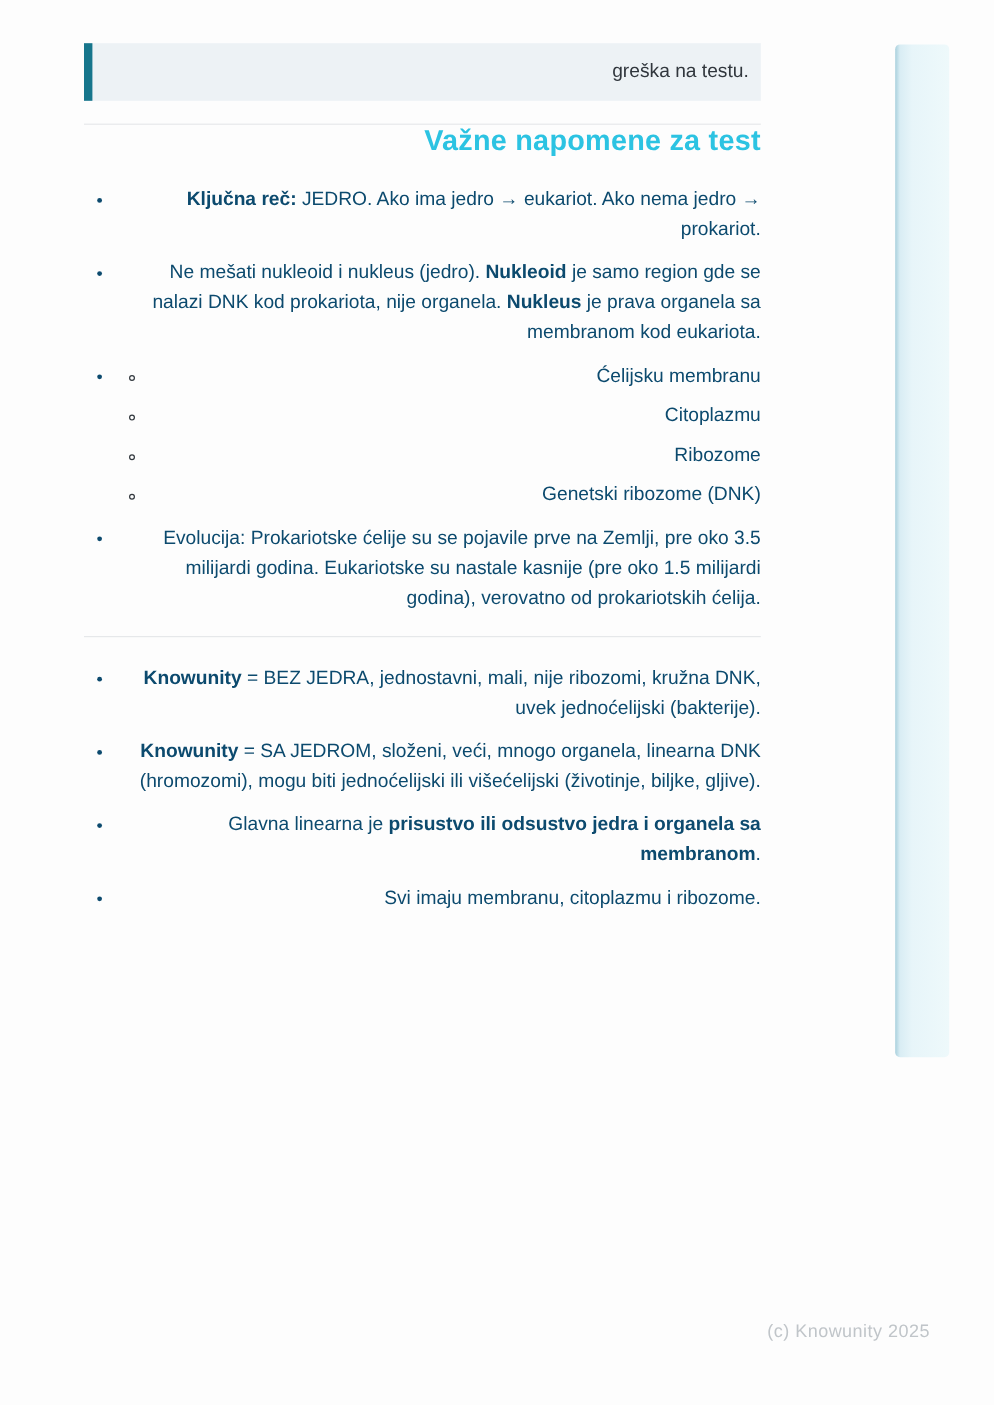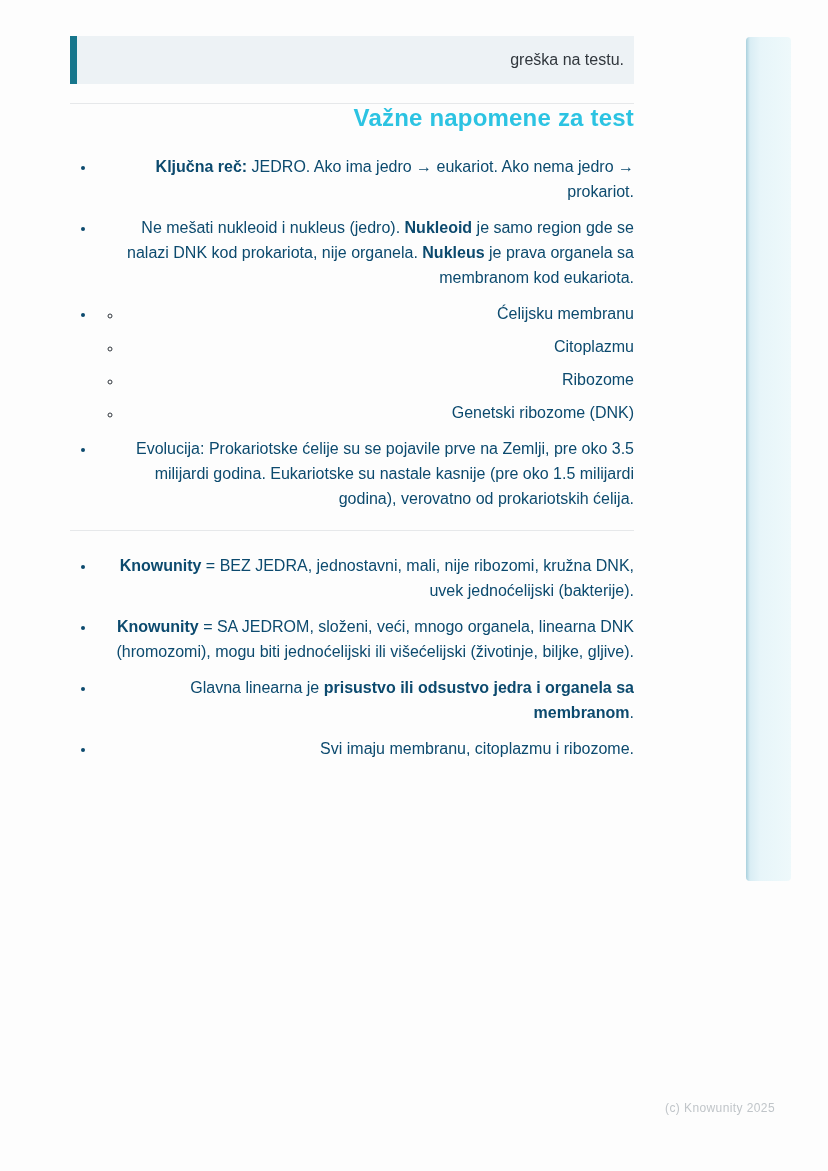--- a/index.html
+++ b/index.html
@@ -71,21 +71,21 @@
     top: 37px;
     width: 45px;
     height: 844px;
     border-radius: 4px;
     background: linear-gradient(to right, #a9d0dd 0px, #d9edf4 4px, #e7f5f9 14px, #eef9fb 100%);
   }
   .footer {
     position: absolute;
     right: 53px;
     top: 1101px;
-    font-size: 12px;
+    font-size: 15px;
     letter-spacing: 0.4px;
     color: #c0c5c9;
   }
 </style>
 </head>
 <body>
 
 <div class="page">
 
   <div class="content">

